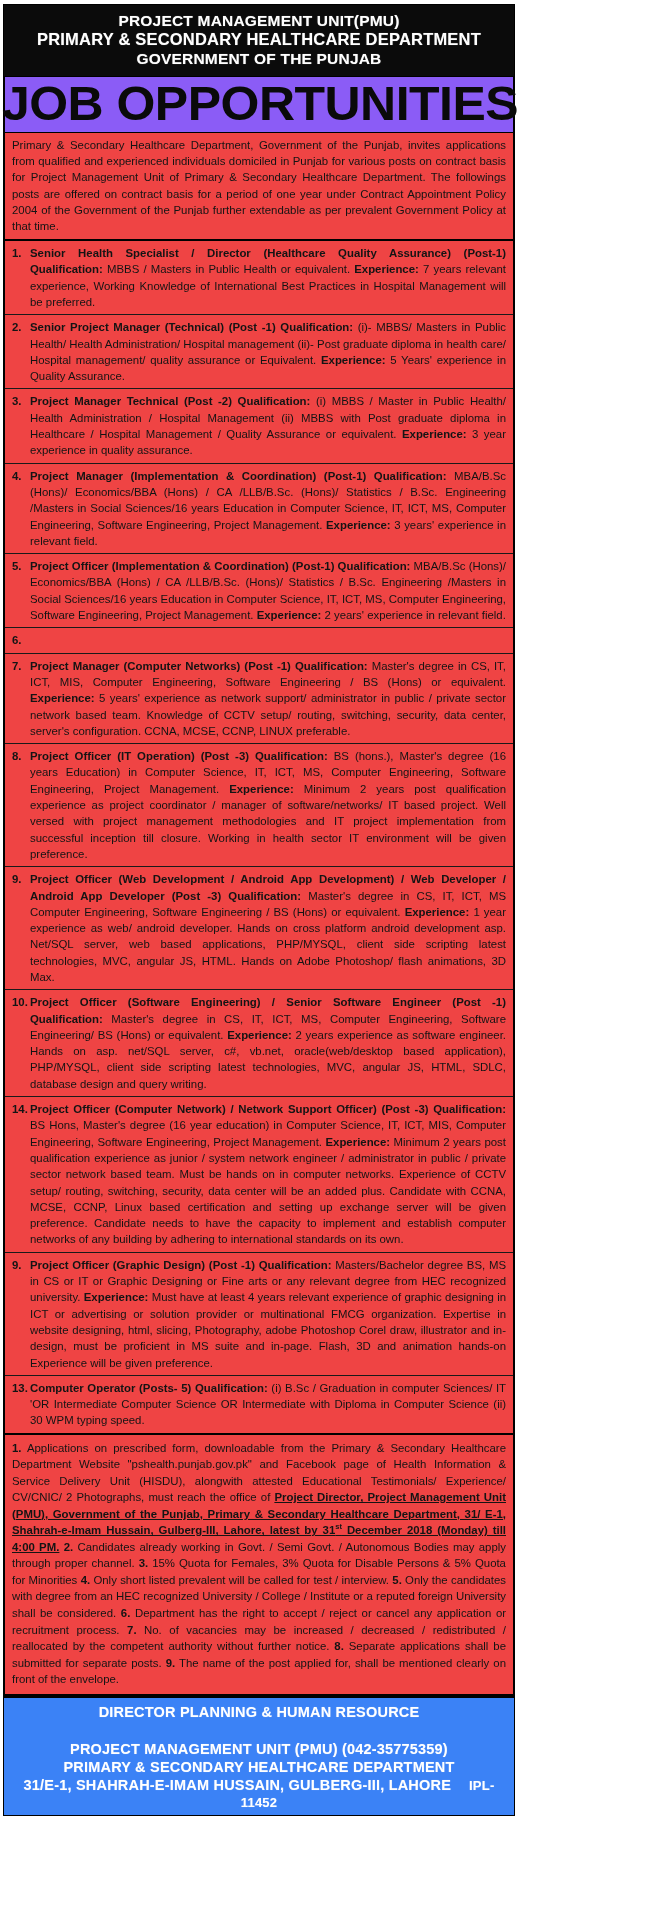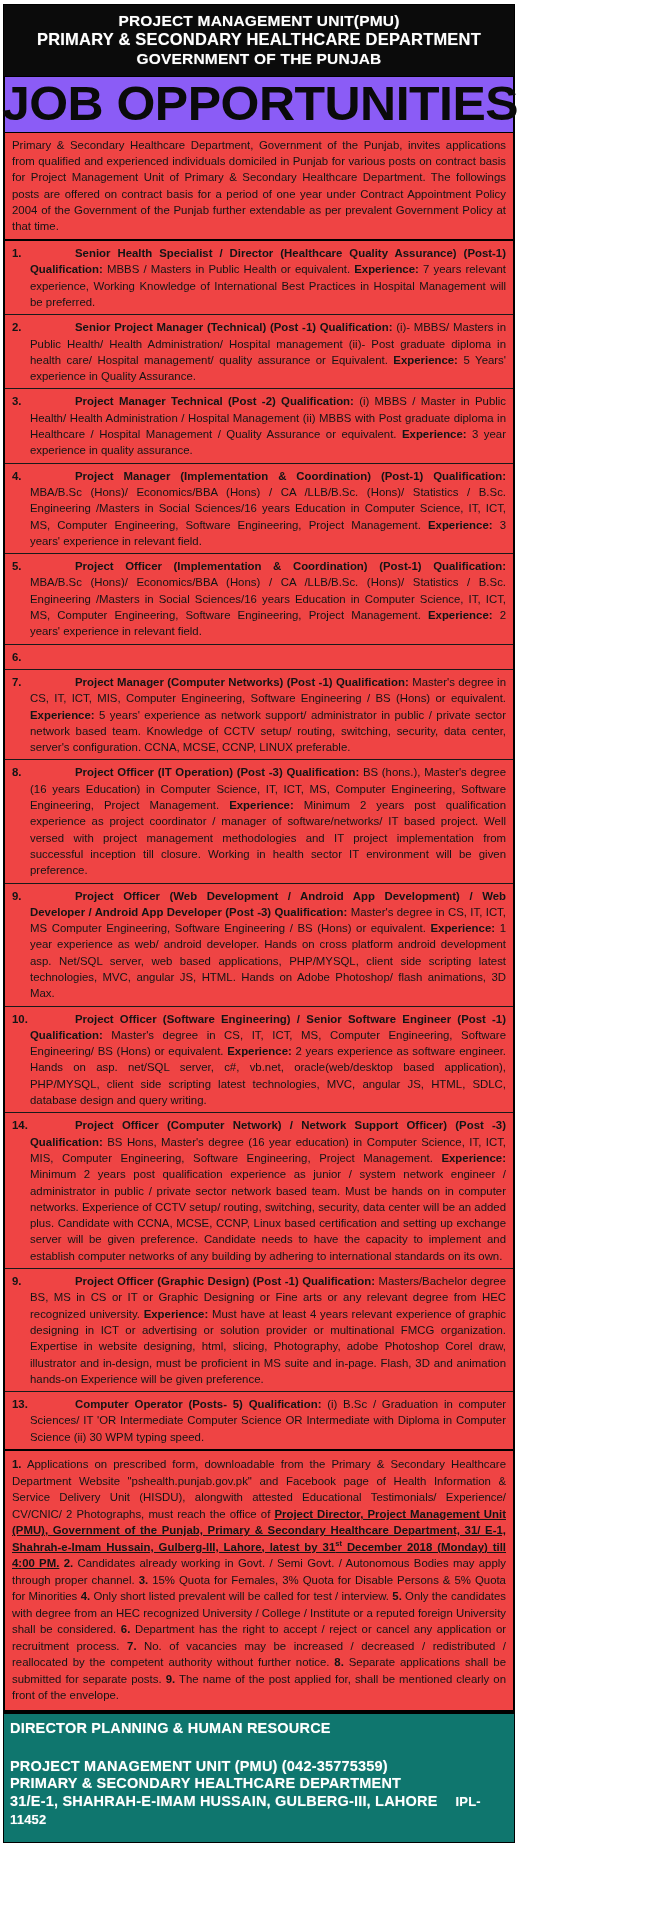--- a/index.html
+++ b/index.html
@@ -86,40 +86,40 @@
     flex: 0 0 20px;
     font-weight: bold;
     text-align: left;
     padding-left: 2px;
   }
   .job .body {
     flex: 1 1 auto;
     text-align: justify;
     text-justify: inter-word;
   }
-  .job .jtitle { font-weight: bold; margin-left: 45px; }
+  .job .jtitle { font-weight: bold; }
   .lbl { font-weight: bold; }
 
   
   .terms {
     padding: 5px 7px 6px 7px;
     font-size: 11.4px;
     line-height: 1.45;
     text-align: justify;
     border-bottom: 2px solid #000;
   }
   .terms b { font-weight: bold; }
   .terms .addr { font-weight: bold; text-decoration: underline; }
 
   
   .bottom-banner {
-    background: #0f766e;
+    background: #3b82f6;
     color: #ffffff;
-    text-align: left;
-    padding: 6px 6px 14px 6px;
+    text-align: center;
+    padding: 6px 6px 3px 6px;
     border: 1px solid #000;
     border-top: none;
     position: relative;
   }
   .bottom-banner .bline {
     font-weight: bold;
     line-height: 1.22;
     letter-spacing: 0.2px;
     text-shadow: 0 0 1px rgba(255,255,255,0.4);
   }

